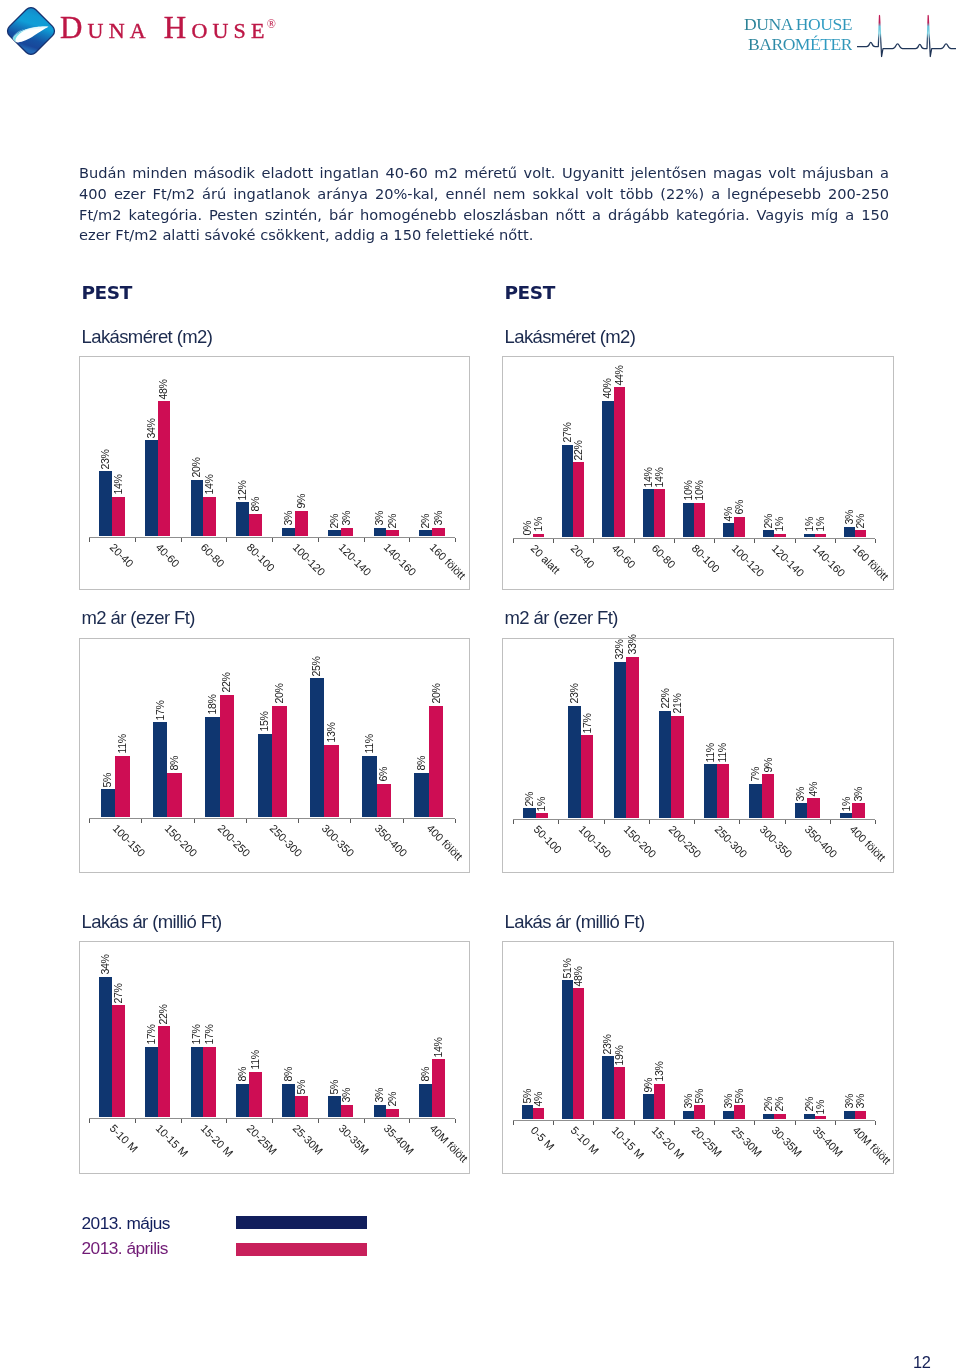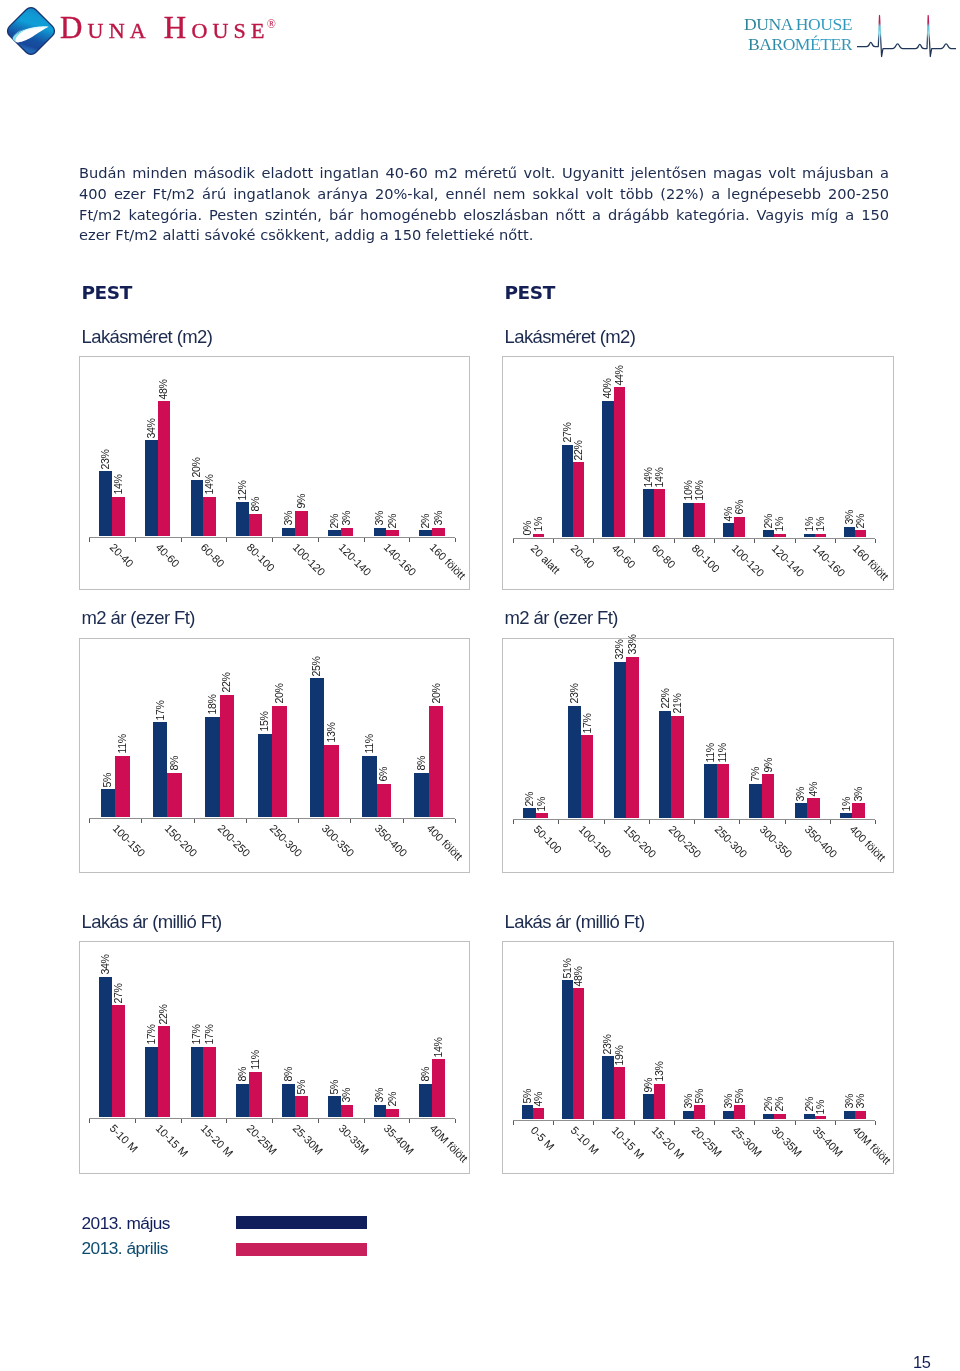--- a/index.html
+++ b/index.html
@@ -443,18 +443,18 @@
         <div class="vlabel" style="left: 351.739px; top: 156.324px; height: 10.6px;">3%</div>
         <div class="bar" style="left: 351.889px; bottom: 54px; width: 11.1px; height: 8.17636px; background: rgb(206, 13, 84);"></div>
         <div class="vlabel" style="left: 362.839px; top: 156.324px; height: 10.6px;">3%</div>
         <div class="xlabel" style="left: 355.889px; top: 182px;">40M fölött</div>
       </div>
     </div>
 
   <div id="legend">
       <div class="lgd-label" style="left: 81.5px; top: 1212.5px; color: rgb(17, 30, 92);">2013. május</div>
       <div class="lgd-swatch" style="left: 236px; top: 1215.6px; width: 130.5px; height: 13.8px; background: rgb(17, 30, 92);"></div>
-      <div class="lgd-label" style="left: 81.5px; top: 1237.7px; color: #0c4a6e;">2013. április</div>
+      <div class="lgd-label" style="left: 81.5px; top: 1237.7px; color: #701a75;">2013. április</div>
       <div class="lgd-swatch" style="left: 236px; top: 1242.7px; width: 130.5px; height: 13.8px; background: rgb(200, 32, 91);"></div>
     </div>
 
-  <div class="page-num">15</div>
+  <div class="page-num">12</div>
 </div>
 
 </body></html>

